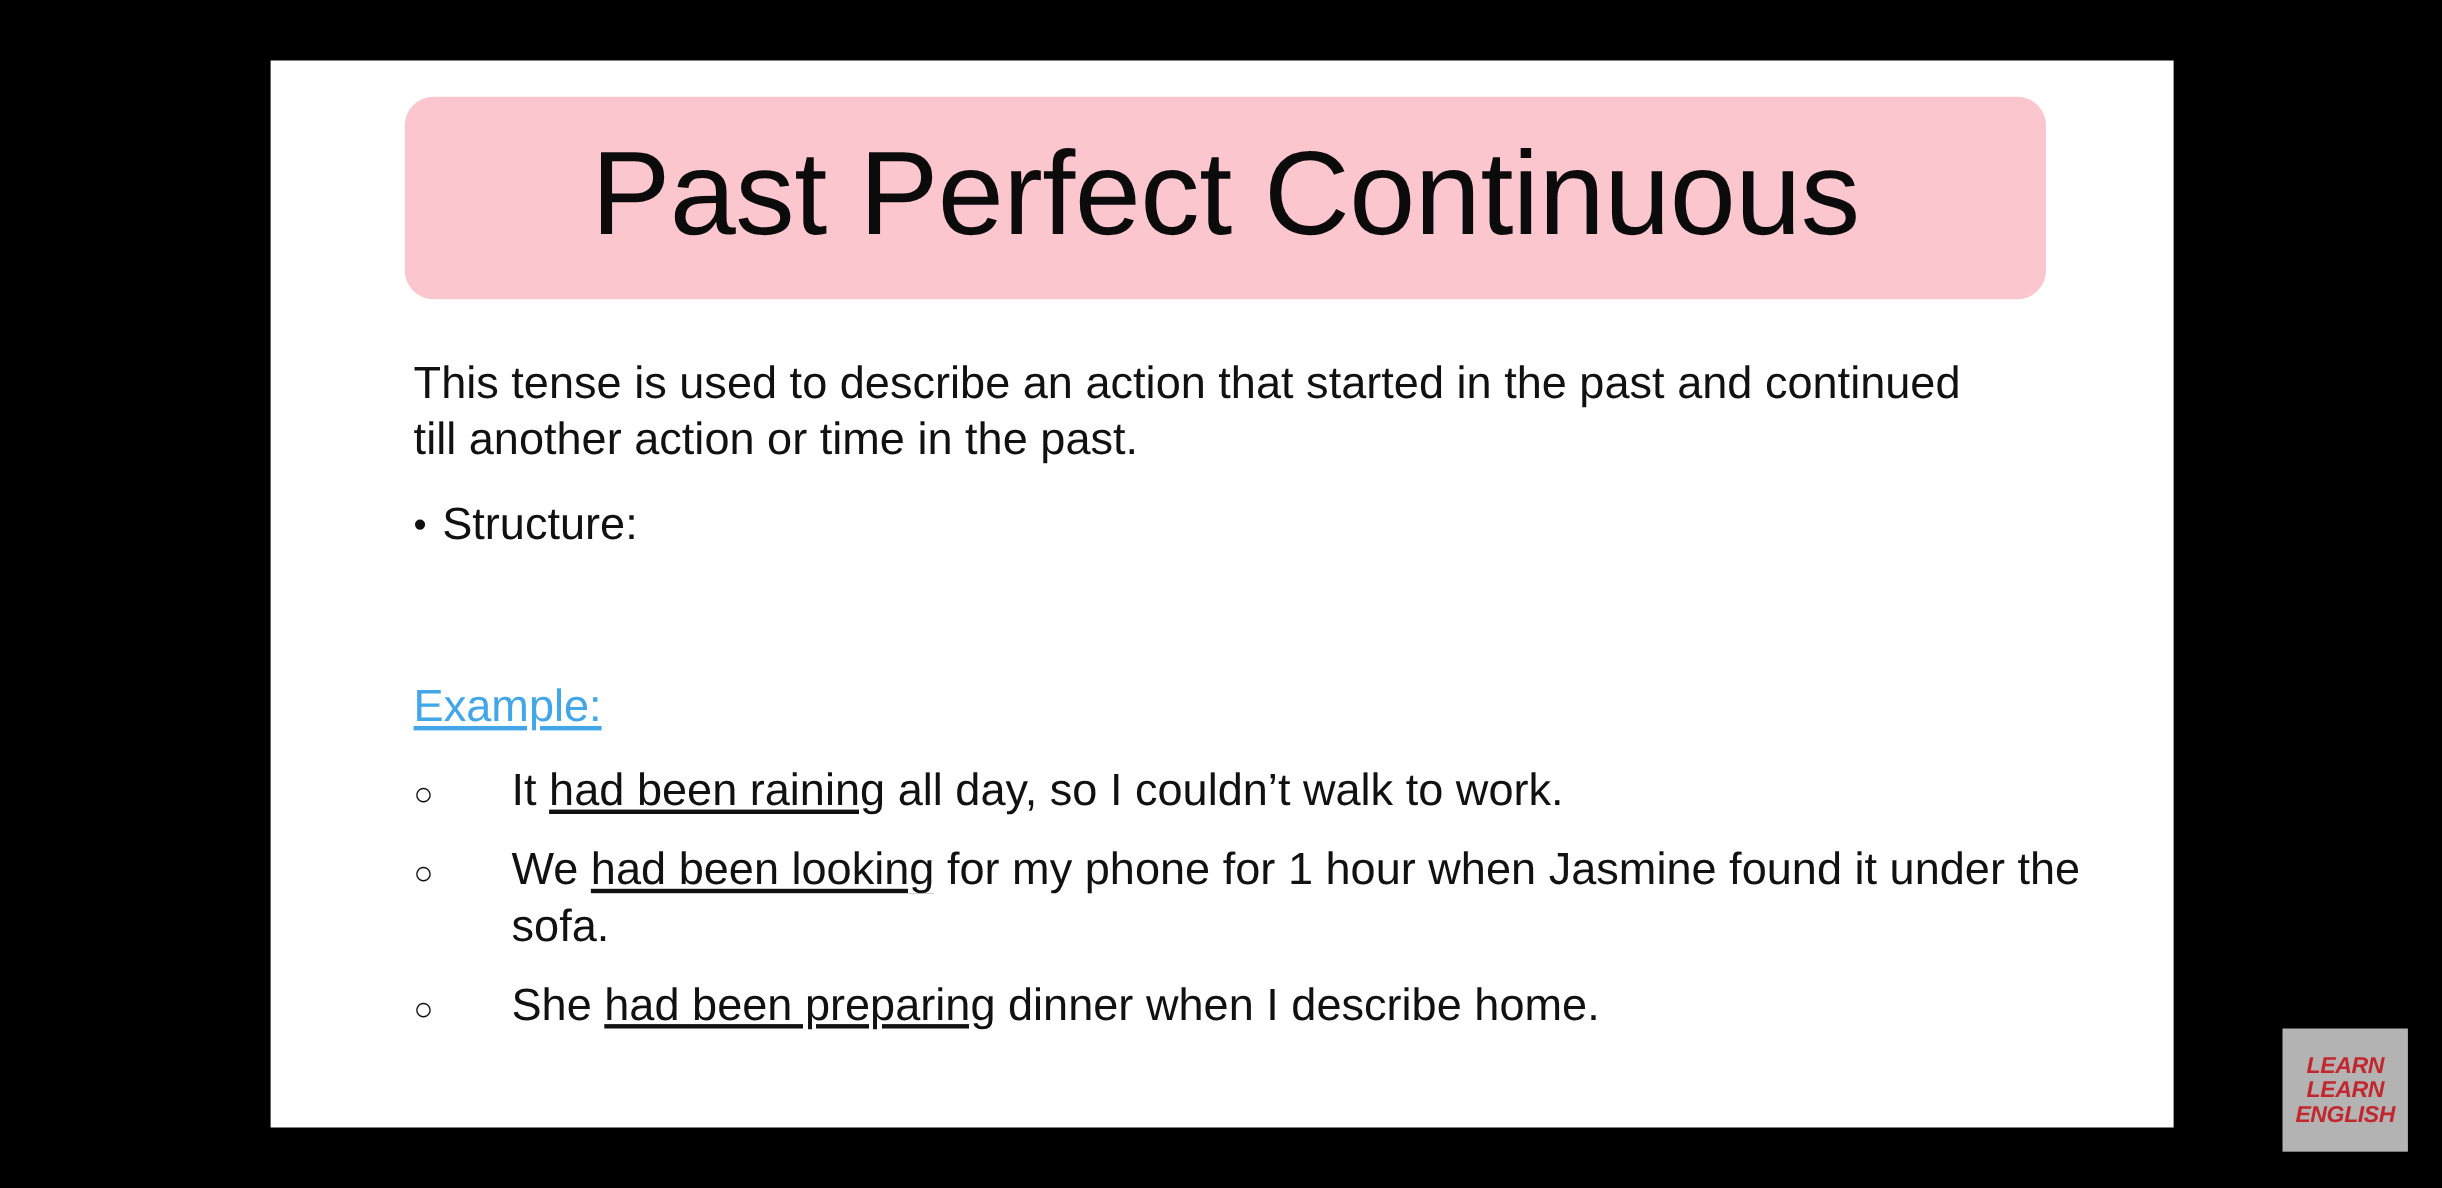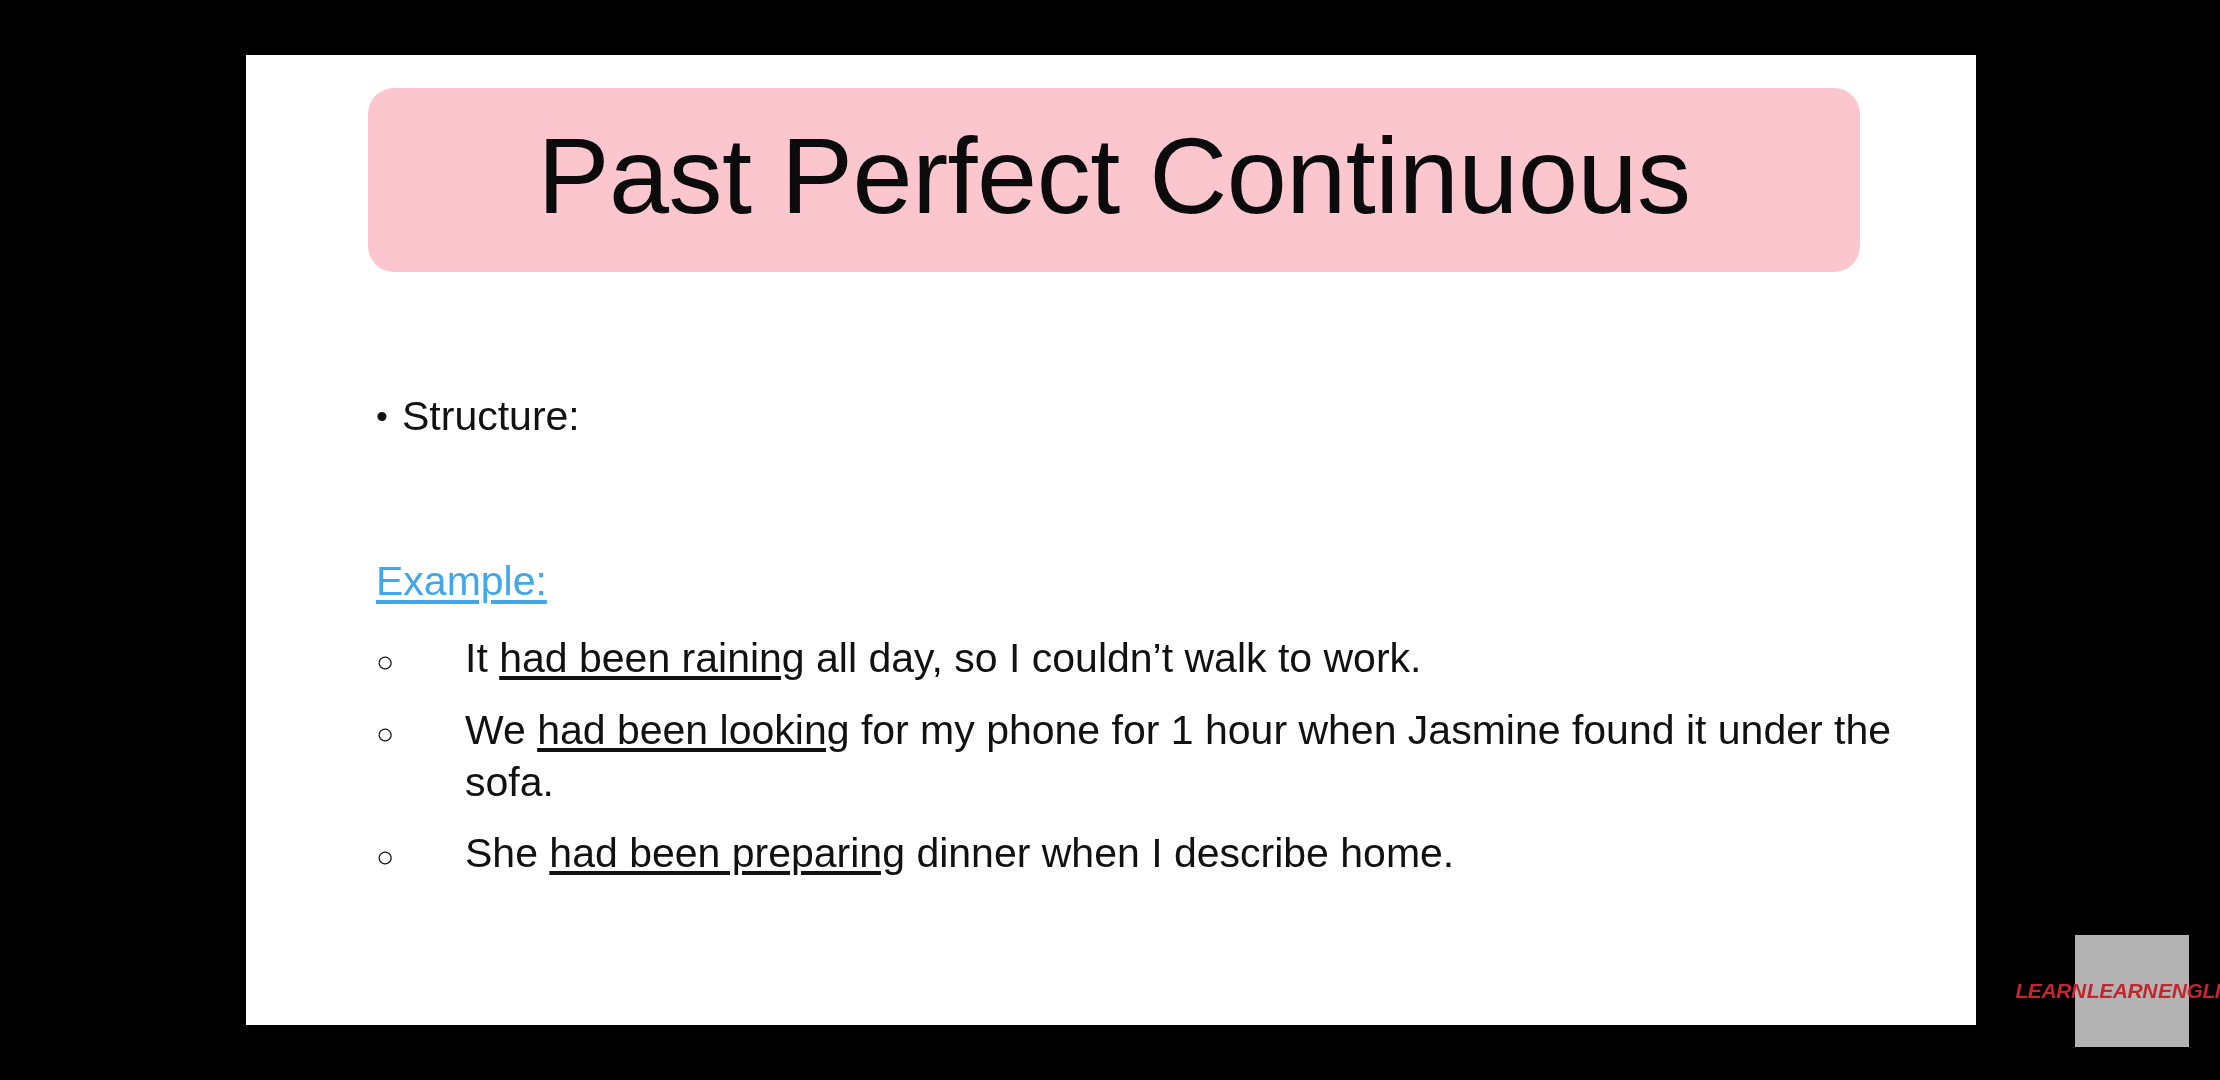--- a/index.html
+++ b/index.html
@@ -85,21 +85,20 @@
     width: 26px;
     flex: 0 0 26px;
     font-size: 34px;
     line-height: 1;
     color: #111111;
     transform: translateY(-2px);
   }
   .structure-label {
     color: #111111;
     white-space: nowrap;
-    margin-top: 42px;
   }
   .structure-formula {
     color: #7030a0;
     margin-left: 18px;
     white-space: nowrap;
   }
 
   
   #example-heading {
     margin-top: 116px;
@@ -141,20 +140,21 @@
 
   
   #logo {
     position: absolute;
     left: 2075px;
     top: 935px;
     width: 114px;
     height: 112px;
     background: #b3b3b3;
     display: flex;
+    flex-direction: column;
     align-items: center;
     justify-content: center;
     gap: 1px;
   }
   .logo-line {
     font-family: "Liberation Sans", sans-serif;
     font-style: italic;
     font-weight: bold;
     color: #c1272d;
     font-size: 21px;
@@ -169,20 +169,21 @@
 <div id="stage">
 
   <div id="slide">
 
     <div id="title-banner">
       <div id="title-text">Past Perfect Continuous</div>
     </div>
 
     <div id="body-area">
 
+      <p class="para">This tense is used to describe an action that started in the past and continued till another action or time in the past.</p>
 
       <div class="structure-row">
         <span class="dot-bullet">•</span>
         <span class="structure-label">Structure:</span>
       </div>
 
       <div id="example-heading">Example:</div>
 
       <div id="example-list">
 

